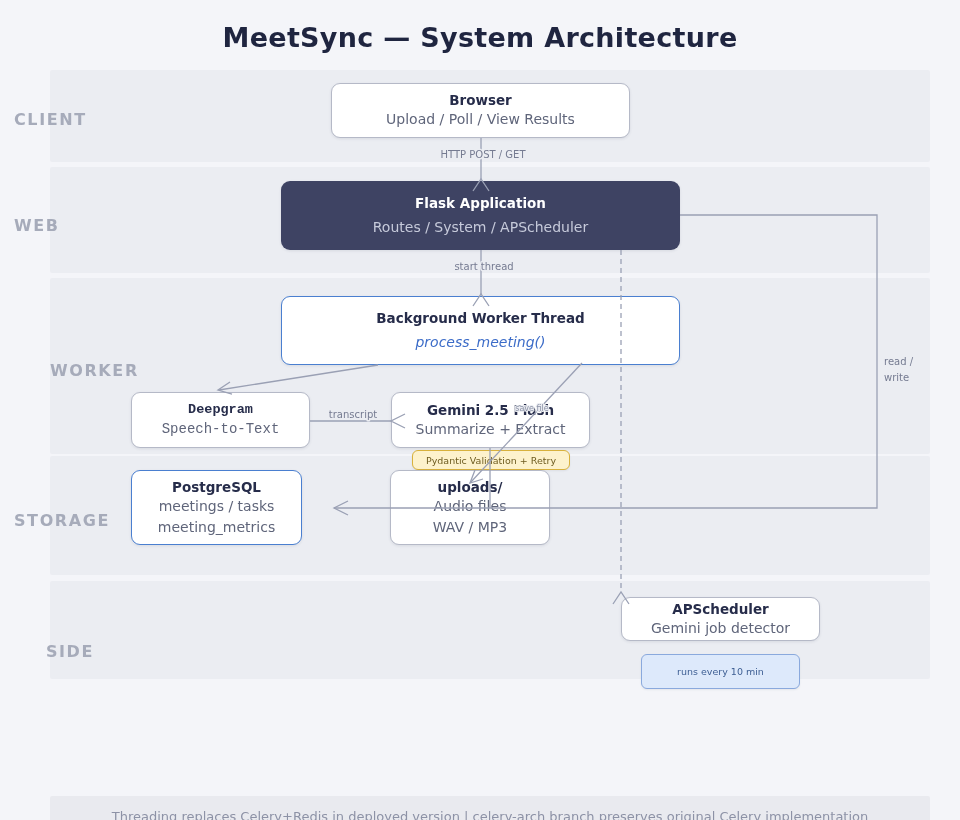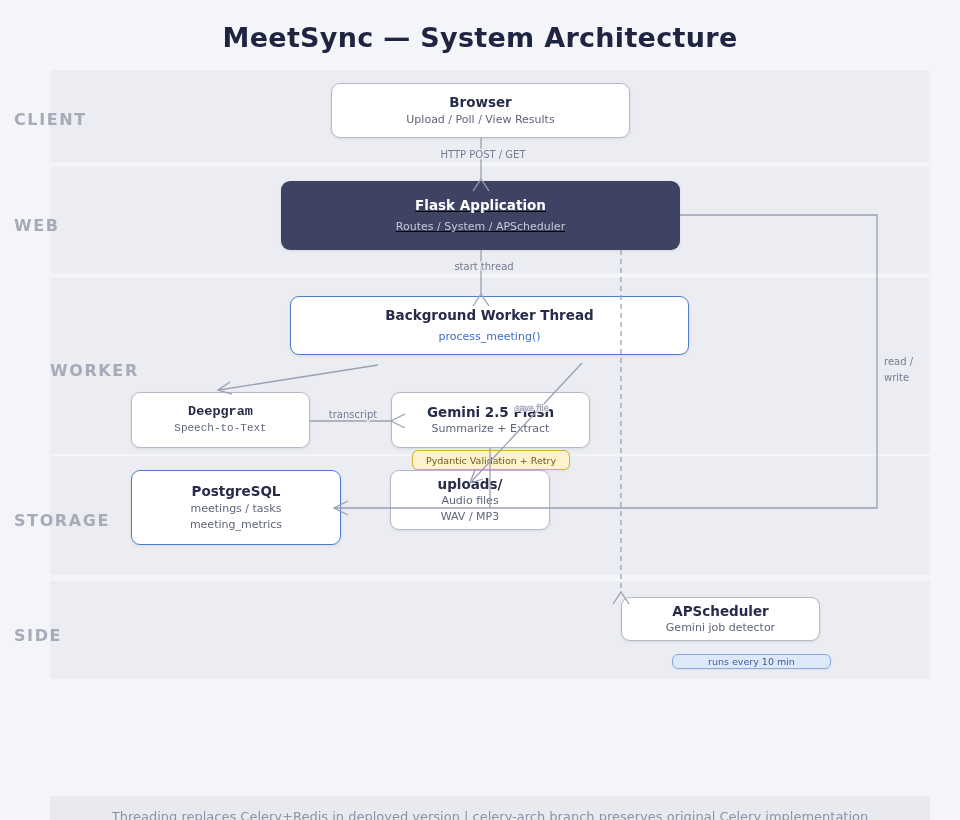--- a/index.html
+++ b/index.html
@@ -24,26 +24,26 @@
     color:#a6abba;
   }
   .node{
     position:absolute;background:#ffffff;
     border:1.5px solid #b5b9c7;border-radius:9px;
     box-shadow:0 1px 3px rgba(40,45,80,.10);
     display:flex;flex-direction:column;align-items:center;justify-content:center;
     text-align:center;box-sizing:border-box;
   }
   .node .t{font-size:13.5px;font-weight:bold;color:#262c4a;line-height:1.35;}
-  .node .s{font-size:11px;color:#5f657a;line-height:1.45;}
+  .node .s{font-size:14px;color:#5f657a;line-height:1.45;}
   .node.blue{border:1.6px solid #4a7fd0;}
   .node.dark{background:#3e4363;border:none;}
   .node.dark .t{color:#ffffff;}
   .node.dark .s{color:#c6cada;}
-  .node .s.code{color:#3c6cc8;}
+  .node .s.code{color:#3c6cc8;font-style:italic;}
   .badge{
     position:absolute;box-sizing:border-box;border-radius:6px;
     font-size:9.5px;display:flex;align-items:center;justify-content:center;
     box-shadow:0 1px 2px rgba(40,45,80,.08);
   }
   .badge.yellow{background:#fdf2cc;border:1.5px solid #d8b13c;color:#6e5c20;}
   .badge.bluelt{background:#dde9fb;border:1.5px solid #8aa9dd;color:#3d5e93;}
   .footer{
     position:absolute;left:50px;top:796px;width:880px;height:40px;
     background:#e9eaef;border-radius:2px;
@@ -68,67 +68,67 @@
 <div class="lane" style="top:70px;height:92px;"></div>
 <div class="lane" style="top:167px;height:106px;"></div>
 <div class="lane" style="top:278px;height:176px;"></div>
 <div class="lane" style="top:456px;height:119px;"></div>
 <div class="lane" style="top:581px;height:98px;"></div>
 
 <div class="lane-label" style="top:110px;">CLIENT</div>
 <div class="lane-label" style="top:216px;">WEB</div>
 <div class="lane-label" style="top:361px;margin-left:36px;">WORKER</div>
 <div class="lane-label" style="top:511px;">STORAGE</div>
-<div class="lane-label" style="top:626px;">SIDE</div>
+<div class="lane-label" style="top:642px;text-align:right;">SIDE</div>
 
 <div class="node" style="left:331px;top:83px;width:299px;height:55px;">
   <div class="t">Browser</div>
   <div class="s">Upload / Poll / View Results</div>
 </div>
 
-<div class="node dark" style="left:281px;top:181px;width:399px;height:69px;text-decoration:underline;">
+<div class="node dark" style="left:281px;top:181px;width:399px;height:69px;">
   <div class="t">Flask Application</div>
   <div class="s" style="margin-top:5px;">Routes / System / APScheduler</div>
 </div>
 
-<div class="node blue" style="left:290px;top:296px;width:399px;height:59px;">
+<div class="node blue" style="left:281px;top:296px;width:399px;height:69px;">
   <div class="t">Background Worker Thread</div>
   <div class="s code" style="margin-top:5px;">process_meeting()</div>
 </div>
 
 <div class="node" style="left:131px;top:392px;width:179px;height:56px;font-family:Liberation Mono, monospace;">
   <div class="t">Deepgram</div>
   <div class="s">Speech-to-Text</div>
 </div>
 
 <div class="node" style="left:391px;top:392px;width:199px;height:56px;">
   <div class="t">Gemini 2.5 Flash</div>
   <div class="s">Summarize + Extract</div>
 </div>
 
 <div class="badge yellow" style="left:412px;top:450px;width:158px;height:20px;">Pydantic Validation + Retry</div>
 
-<div class="node blue" style="left:131px;top:470px;width:210px;height:75px;">
+<div class="node blue" style="left:131px;top:470px;width:171px;height:75px;">
   <div class="t">PostgreSQL</div>
   <div class="s">meetings / tasks</div>
   <div class="s">meeting_metrics</div>
 </div>
 
-<div class="node" style="left:390px;top:470px;width:160px;height:60px;">
+<div class="node" style="left:390px;top:470px;width:160px;height:75px;">
   <div class="t">uploads/</div>
   <div class="s">Audio files</div>
   <div class="s">WAV / MP3</div>
 </div>
 
 <div class="node" style="left:621px;top:597px;width:199px;height:44px;">
   <div class="t">APScheduler</div>
   <div class="s">Gemini job detector</div>
 </div>
 
-<div class="badge bluelt" style="left:672px;top:654px;width:159px;height:15px;">runs every 10 min</div>
+<div class="badge bluelt" style="left:641px;top:654px;width:159px;height:35px;">runs every 10 min</div>
 
 <div class="footer">Threading replaces Celery+Redis in deployed version  |  celery-arch branch preserves original Celery implementation</div>
 
 <svg class="edges" width="960" height="820" viewBox="0 0 960 820">
 
   <line x1="481" y1="138" x2="481" y2="179"></line>
   <polyline points="473,191 481,179 489,191"></polyline>
 
   <line x1="481" y1="250" x2="481" y2="294"></line>
   <polyline points="473,306 481,294 489,306"></polyline>

